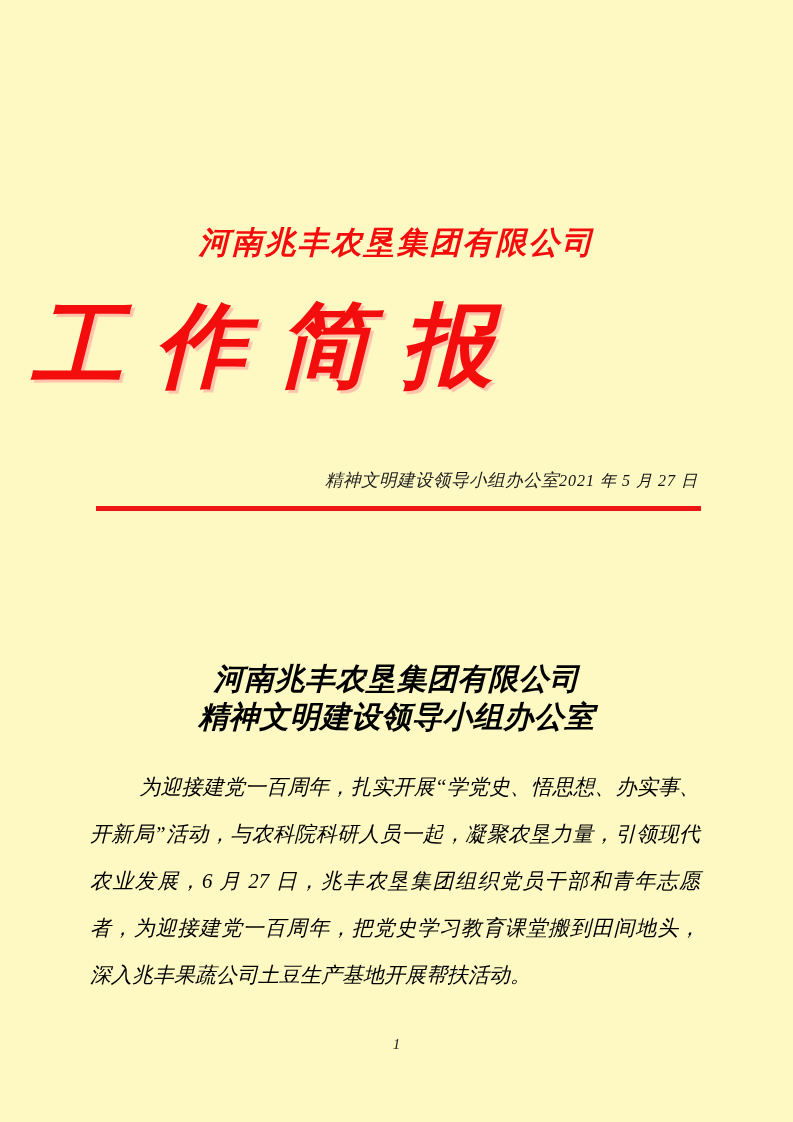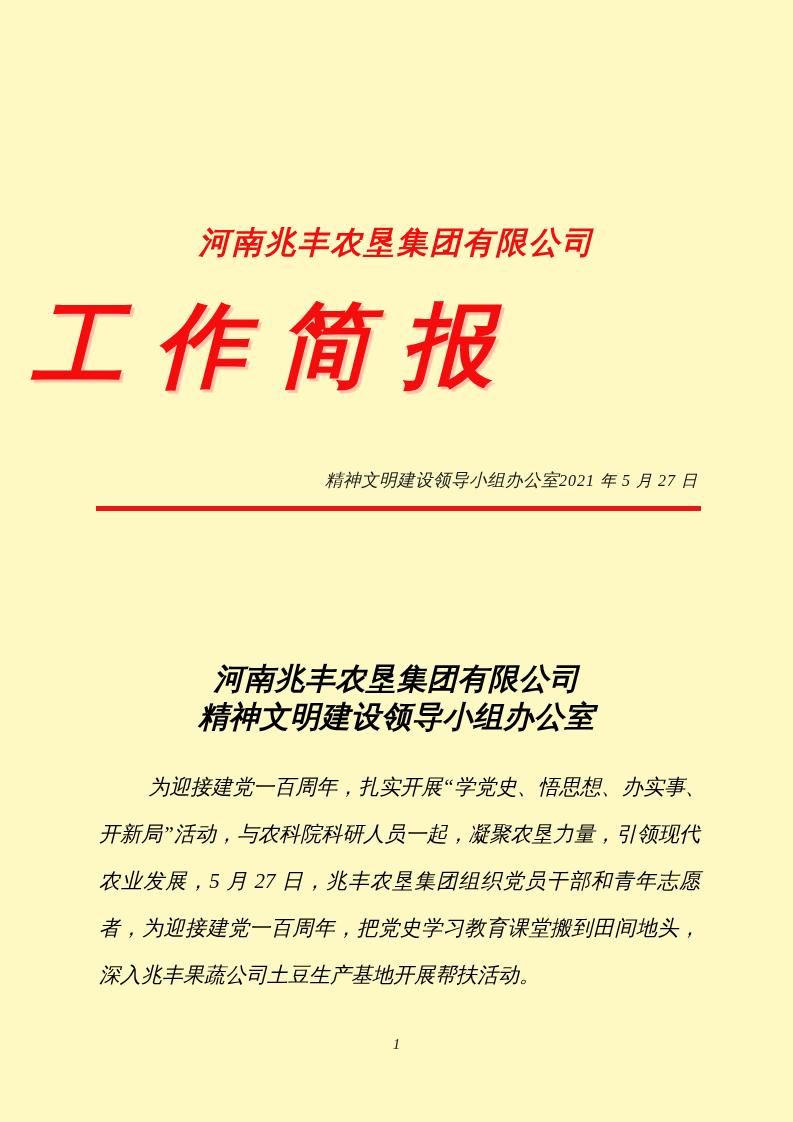--- a/index.html
+++ b/index.html
@@ -90,21 +90,21 @@
     font-weight: bold;
     font-size: 30px;
     line-height: 38px;
     color: #000;
     letter-spacing: 0.5px;
   }
   
   .body-text {
     position: absolute;
     top: 764px;
-    left: 99px;
+    left: 90px;
     right: 93px;
     font-size: 21px;
     line-height: 47px;
     color: #000;
   }
   .body-line {
     text-align: justify;
     text-align-last: justify;
     text-justify: inter-character;
     white-space: nowrap;
@@ -139,20 +139,20 @@
   <div class="divider"></div>
 
   <div class="article-title">
     <div>河南兆丰农垦集团有限公司</div>
     <div>精神文明建设领导小组办公室</div>
   </div>
 
   <div class="body-text">
     <div class="body-line first">为迎接建党一百周年，扎实开展“学党史、悟思想、办实事、</div>
     <div class="body-line">开新局”活动，与农科院科研人员一起，凝聚农垦力量，引领现代</div>
-    <div class="body-line">农业发展，5 月 27 日，兆丰农垦集团组织党员干部和青年志愿</div>
+    <div class="body-line">农业发展，6 月 27 日，兆丰农垦集团组织党员干部和青年志愿</div>
     <div class="body-line">者，为迎接建党一百周年，把党史学习教育课堂搬到田间地头，</div>
     <div class="body-line last">深入兆丰果蔬公司土豆生产基地开展帮扶活动。</div>
   </div>
 
   <div class="page-number">1</div>
 
 </div>
 
 </body></html>

